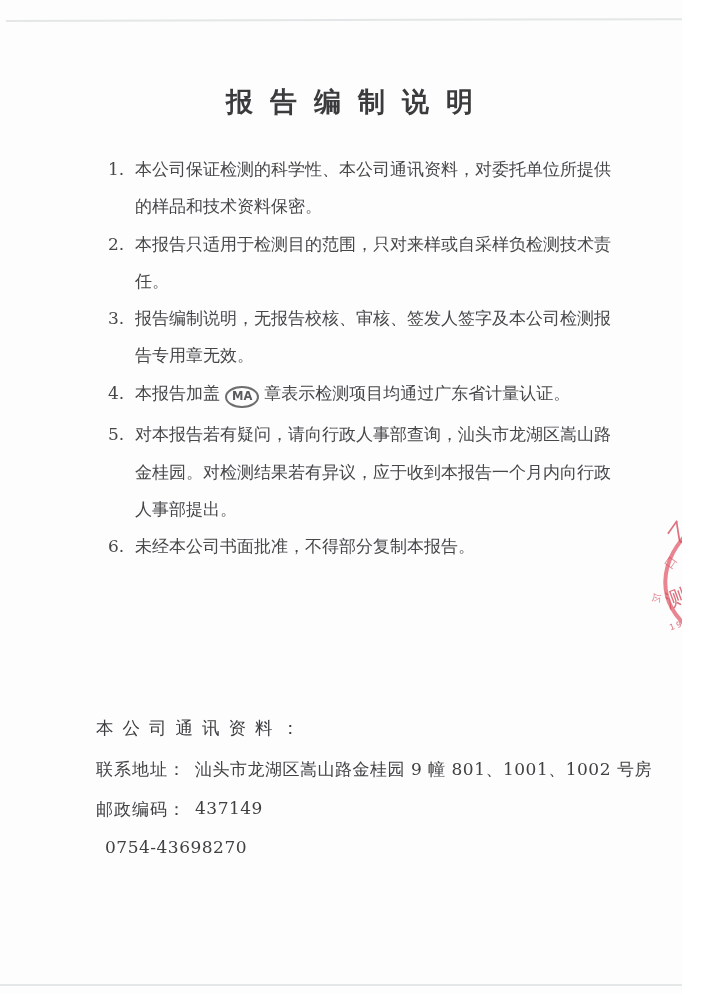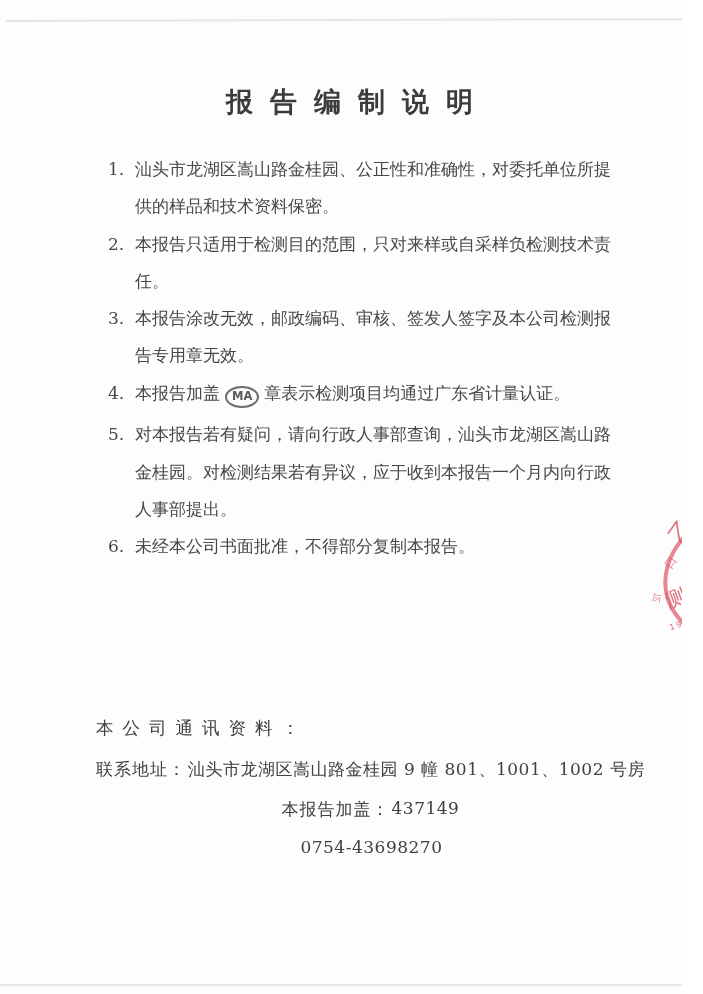--- a/index.html
+++ b/index.html
@@ -33,23 +33,23 @@
   .note .txt { flex:none; width:478px; }
   .cma {
     display:inline-block; vertical-align:-1px;
     border:2px solid #6e6e70; border-radius:50%;
     font-family:"DejaVu Sans","Liberation Sans",sans-serif;
     font-size:11.5px; font-weight:700; line-height:1;
     padding:3px 5px 4px; margin:8px 5px; color:#5a5a5c; letter-spacing:0;
   }
   .contact { position:absolute; left:96px; top:716px; font-size:17px; color:#414144; }
   .contact-heading { font-size:17.5px; letter-spacing:9px; height:26px; margin-bottom:16px; color:#3d3d40; }
-  .contact-row { height:39.5px; display:flex;justify-content:center; }
+  .contact-row { height:39.5px; display:flex; }
   .contact-row .label { letter-spacing:1px; }
-  .contact-row .value { margin-left:2px; letter-spacing:0.5px; }
+  .contact-row .value { margin-left:9px; letter-spacing:0.5px; }
   
   .stamp { position:absolute; left:640px; top:490px; width:63px; height:170px; pointer-events:none; }
   .stamp * { position:absolute; font-family:"DejaVu Sans","Liberation Sans",sans-serif; }
   .stamp-ellipse {
     left:22px; top:8px; width:190px; height:140px;
     border:4.5px solid rgba(223,86,101,0.72); border-radius:50%;
     transform:rotate(-14deg);
   }
   .frag { color:rgba(214,80,96,0.82); white-space:nowrap; }
   .f1 { left:30px; top:26px;  font-size:22px; transform:rotate(-55deg); }
@@ -64,29 +64,29 @@
 
 <div class="page">
 
   <div class="scan-line-top"></div>
 
   <h1 class="title">报告编制说明</h1>
 
   <ol class="notes">
     <li class="note">
       <span class="num">1.</span>
-      <span class="txt">汕头市龙湖区嵩山路金桂园、公正性和准确性，对委托单位所提供的样品和技术资料保密。</span>
+      <span class="txt">本公司保证检测的科学性、本公司通讯资料，对委托单位所提供的样品和技术资料保密。</span>
     </li>
     <li class="note">
       <span class="num">2.</span>
       <span class="txt">本报告只适用于检测目的范围，只对来样或自采样负检测技术责任。</span>
     </li>
     <li class="note">
       <span class="num">3.</span>
-      <span class="txt">本报告涂改无效，邮政编码、审核、签发人签字及本公司检测报告专用章无效。</span>
+      <span class="txt">报告编制说明，无报告校核、审核、签发人签字及本公司检测报告专用章无效。</span>
     </li>
     <li class="note">
       <span class="num">4.</span>
       <span class="txt">
         <span>本报告加盖</span><span class="cma">MA</span><span>章表示检测项目均通过广东省计量认证。</span>
       </span>
     </li>
     <li class="note">
       <span class="num">5.</span>
       <span class="txt">对本报告若有疑问，请向行政人事部查询，汕头市龙湖区嵩山路金桂园。对检测结果若有异议，应于收到本报告一个月内向行政人事部提出。</span>
@@ -97,21 +97,21 @@
     </li>
   </ol>
 
   <div class="contact">
     <div class="contact-heading">本公司通讯资料：</div>
     <div class="contact-row">
       <span class="label">联系地址：</span>
       <span class="value">汕头市龙湖区嵩山路金桂园 9 幢 801、1001、1002 号房</span>
     </div>
     <div class="contact-row">
-      <span class="label">本报告加盖：</span>
+      <span class="label">邮政编码：</span>
       <span class="value">437149</span>
     </div>
     <div class="contact-row">
       <span class="value">0754-43698270</span>
     </div>
   </div>
 
   <div class="stamp">
     <div class="stamp-ellipse"></div>
     <span class="frag f1">乙</span>

